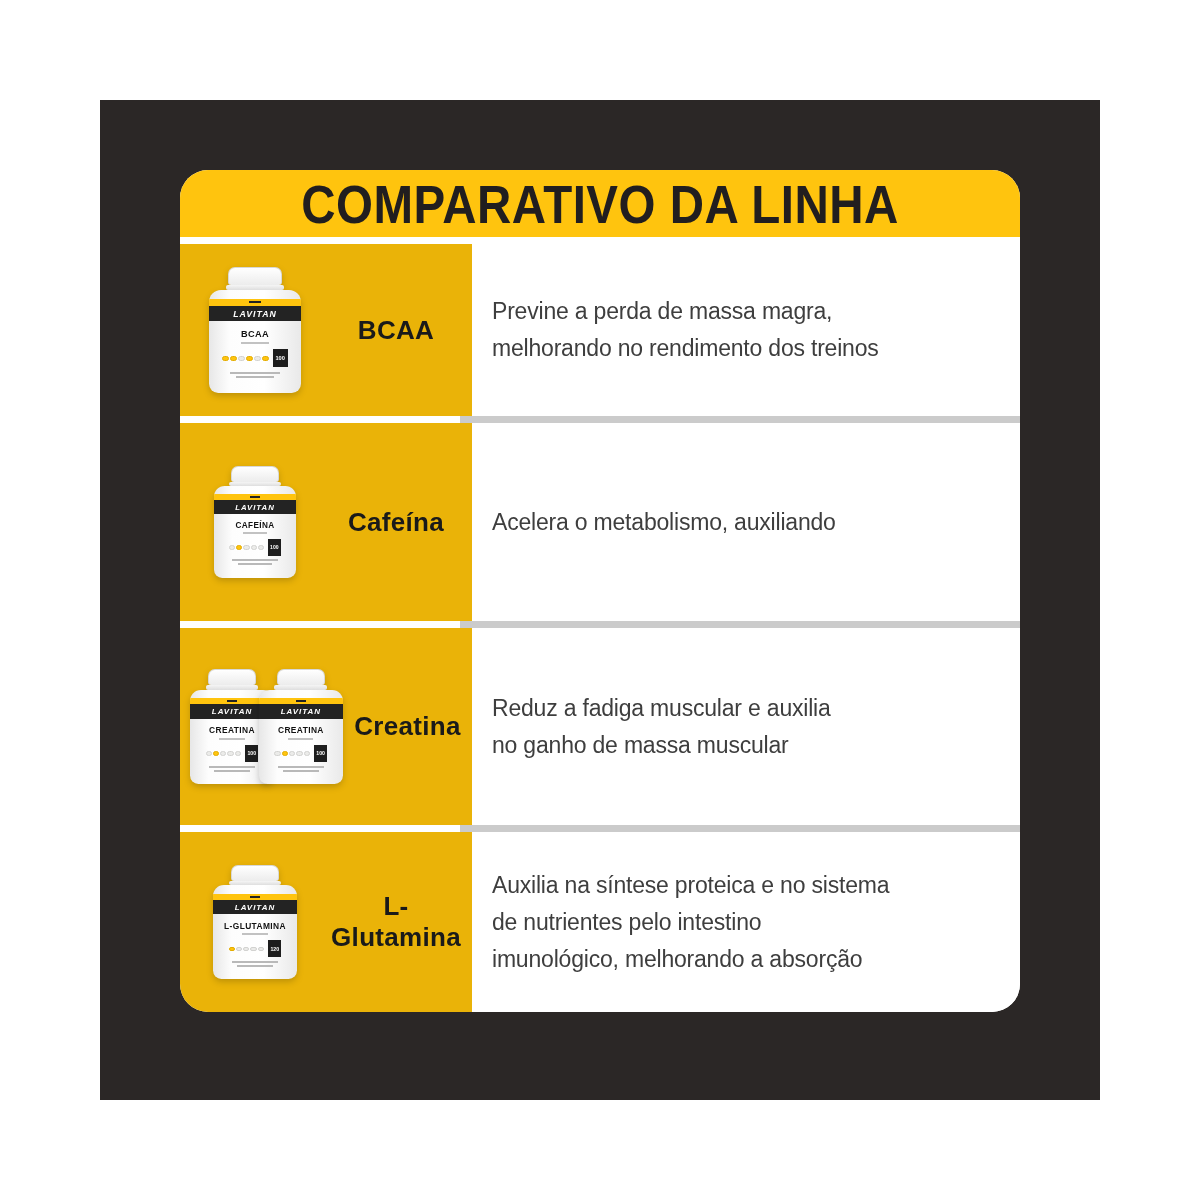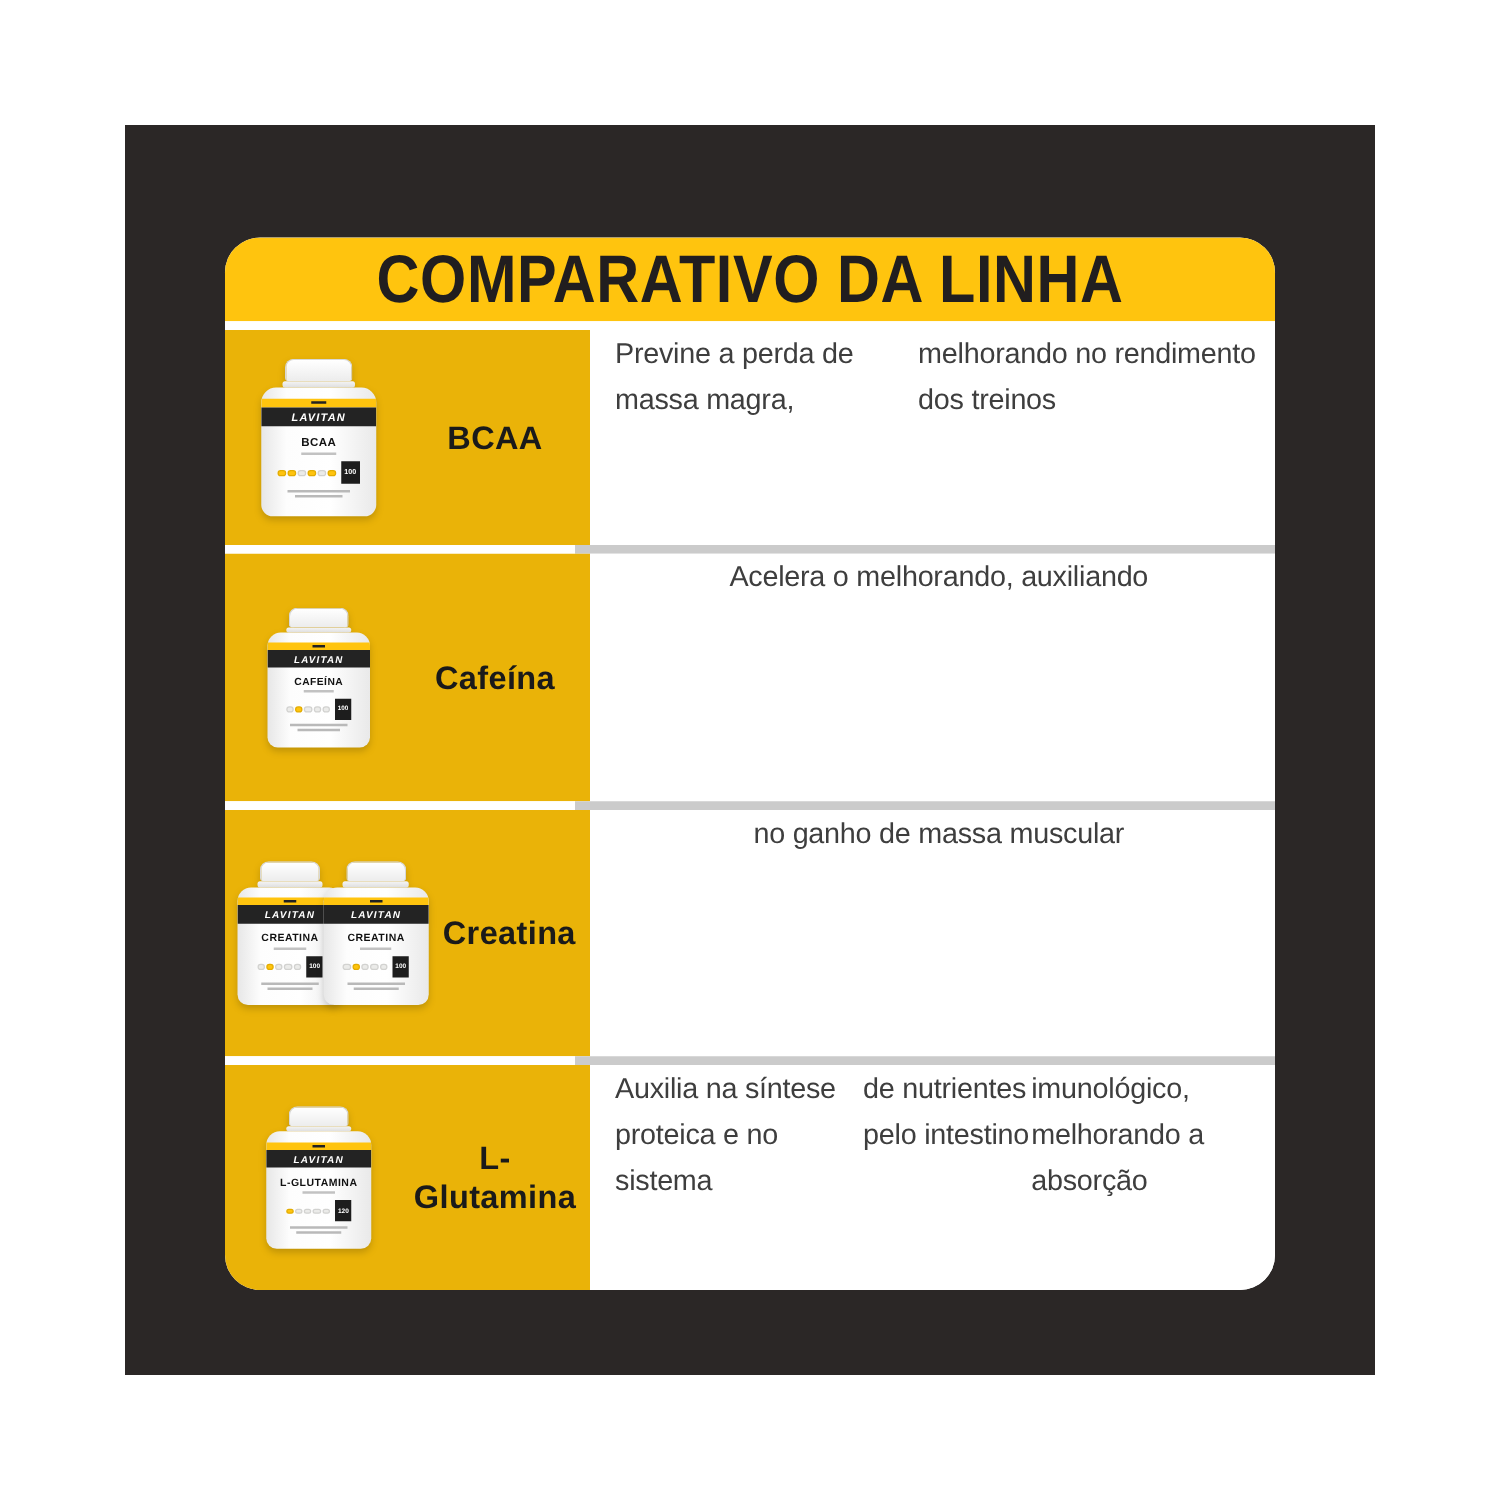--- a/index.html
+++ b/index.html
@@ -8,21 +8,21 @@
     background:#ffffff;
     font-family:"Liberation Sans", sans-serif;
     position:relative;overflow:hidden;
   }
   .dark-bg{
     position:absolute;left:100px;top:100px;
     width:1000px;height:1000px;
     background:#2B2726;
   }
   .card{
-    position:absolute;left:180px;top:190px;
+    position:absolute;left:180px;top:170px;
     width:840px;height:842px;
     border-radius:28px;overflow:hidden;
     background:#ffffff;
   }
   .card-header{
     height:67px;background:#FFC40E;
     display:flex;align-items:center;justify-content:center;
   }
   .card-header .title{
     font-size:49px;font-weight:800;color:#211E1F;
@@ -46,21 +46,21 @@
   .bottle-zone{
     min-width:130px;display:flex;align-items:center;justify-content:center;
   }
   .product-name{
     flex:1;text-align:center;
     font-weight:bold;font-size:26px;color:#1A1A1A;
     letter-spacing:.3px;
   }
   .cell-right{
     flex:1;background:#ffffff;
-    display:flex;flex-direction:row;justify-content:center;
+    display:flex;flex-direction:column;justify-content:center;
     padding-left:20px;padding-right:10px;box-sizing:border-box;
   }
   .desc-line{
     font-size:23px;color:#3E3E3E;line-height:37px;
     letter-spacing:-0.2px;
   }
   
   .bottles{display:flex;align-items:flex-end;}
   .bottles .bottle + .bottle{margin-left:calc(var(--w) * -0.18);position:relative;z-index:2;}
   .bottle{
@@ -200,21 +200,21 @@
             <div class="micro">
                 <i class="l1"></i>
                 <i class="l2"></i>
               </div>
           </div>
         </div>
       </div>
       <div class="product-name">Cafeína</div>
     </div>
     <div class="cell-right">
-      <div class="desc-line">Acelera o melhorando, auxiliando</div>
+      <div class="desc-line">Acelera o metabolismo, auxiliando</div>
     </div>
   </div>
 
   <div class="gap">
       <div class="g-left"></div>
       <div class="g-right"></div>
     </div>
 
   <div class="row h3">
     <div class="cell-left">
@@ -266,20 +266,21 @@
                   <i class="l1"></i>
                   <i class="l2"></i>
                 </div>
             </div>
           </div>
         </div>
       </div>
       <div class="product-name">Creatina</div>
     </div>
     <div class="cell-right">
+      <div class="desc-line">Reduz a fadiga muscular e auxilia</div>
       <div class="desc-line">no ganho de massa muscular</div>
     </div>
   </div>
 
   <div class="gap">
       <div class="g-left"></div>
       <div class="g-right"></div>
     </div>
 
   <div class="row h4">

